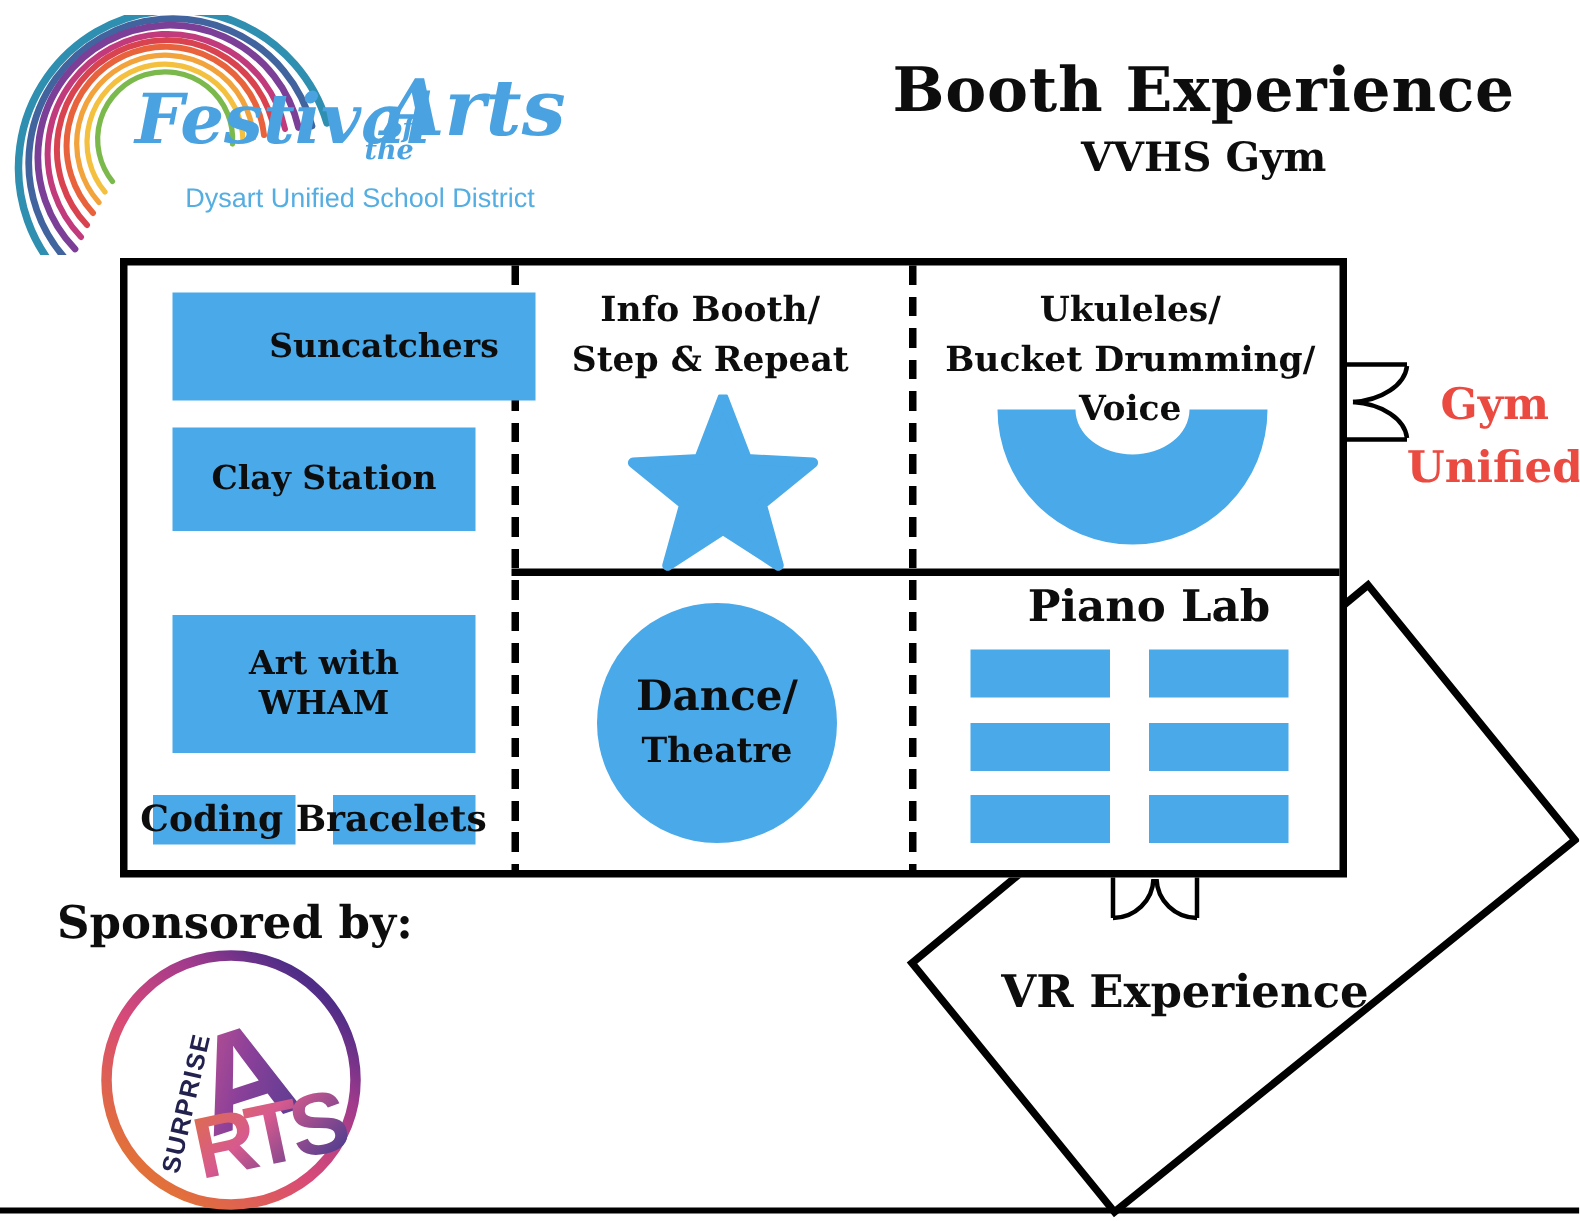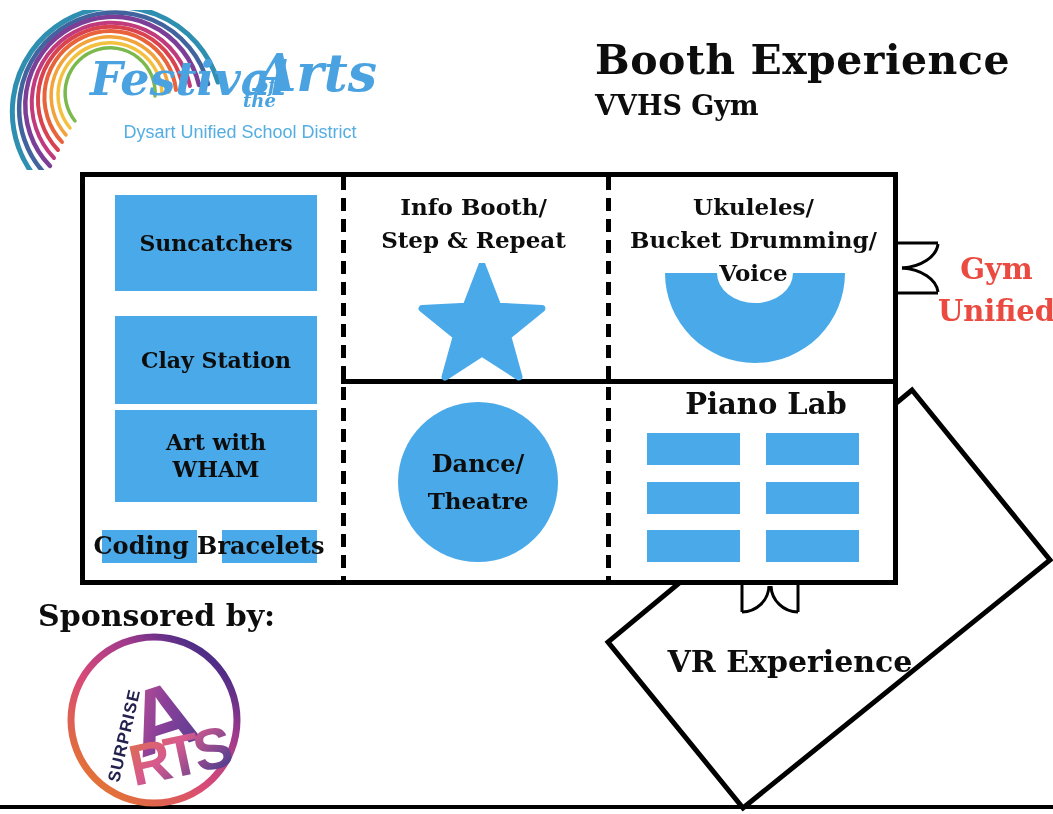--- a/index.html
+++ b/index.html
@@ -4,21 +4,21 @@
 <style>
   html,body{margin:0;padding:0;background:#fff;}
   #canvas{position:relative;width:1053px;height:814px;background:#ffffff;overflow:hidden;
           font-family:"DejaVu Serif", serif;}
   .abs{position:absolute;}
   .serifb{font-family:"DejaVu Serif", serif;font-weight:bold;color:#0d0d0d;}
   
   .script{font-style:italic;font-weight:bold;color:#4aa3e0;font-family:"DejaVu Serif",serif;}
   .district{font-family:"Liberation Sans", sans-serif;color:#55aee2;font-weight:400;}
   .main-title{font-size:41px;letter-spacing:0.5px;text-align:center;}
-  .sub-title{font-size:27px;}
+  .sub-title{font-size:27px;text-align:center;}
   
   #gym{left:80px;top:172px;width:818px;height:413px;border:5px solid #000;background:#fff;
        box-sizing:border-box;z-index:2;}
   .blue{background:#4aa9e8;}
   .room-label{font-size:22px;text-align:center;line-height:27px;}
   .blue-rect{display:flex;align-items:center;justify-content:center;}
   .dash-v{width:5px;background:repeating-linear-gradient(to bottom,#000 0 13px,transparent 13px 21px);}
   .divider-h{background:#000;height:5px;}
   .col-head{font-size:23px;line-height:33px;text-align:center;}
   .circle{border-radius:50%;display:flex;flex-direction:column;align-items:center;justify-content:center;}
@@ -66,45 +66,45 @@
   </svg>
   <div class="abs serifb vr-label" style="left:650px;top:644px;width:280px;z-index:1;">VR Experience</div>
 
   <div id="gym" class="abs">
 
     <div class="abs dash-v" style="left:256px;top:0;height:403px;"></div>
     <div class="abs dash-v" style="left:521px;top:0;height:403px;"></div>
 
     <div class="abs divider-h" style="left:256px;top:202px;width:552px;"></div>
 
-    <div class="abs blue blue-rect" style="left:30px;top:18px;width:202px;height:96px;">
+    <div class="abs blue blue-rect" style="left:30px;top:18px;width:202px;height:72px;padding-left:40px;">
       <div class="serifb room-label">Suncatchers</div>
     </div>
-    <div class="abs blue blue-rect" style="left:30px;top:139px;width:202px;height:88px;">
+    <div class="abs blue blue-rect" style="left:30px;top:108px;width:202px;height:69px;">
       <div class="serifb room-label">Clay Station</div>
     </div>
     <div class="abs blue blue-rect" style="left:30px;top:233px;width:202px;height:92px;">
       <div class="serifb room-label">
         <div>Art with</div>
         <div>WHAM</div>
       </div>
     </div>
     <div class="abs blue" style="left:17px;top:353px;width:95px;height:33px;"></div>
     <div class="abs blue" style="left:137px;top:353px;width:95px;height:33px;"></div>
     <div class="abs serifb" style="left:8px;top:354px;width:232px;font-size:24px;text-align:center;">Coding Bracelets</div>
 
     <div class="abs serifb col-head" style="left:266px;top:13px;width:245px;">
       <div>Info Booth/</div>
       <div>Step &amp; Repeat</div>
     </div>
     <svg class="abs" style="left:332px;top:86px;" width="130" height="118" viewBox="0 0 130 118">
       <polygon points="65,2 80.9,43.2 124.9,45.5 90.7,73.3 102,114 65,90 28,114 39.3,73.3 5.1,45.5 49.1,43.2" fill="#4aa9e8" stroke="#4aa9e8" stroke-width="7" stroke-linejoin="round"></polygon>
     </svg>
     <div class="abs blue circle" style="left:313px;top:225px;width:160px;height:160px;">
-      <div class="serifb" style="font-size:24px;line-height:37px;">Dance/</div>
+      <div class="serifb" style="font-size:28px;line-height:37px;">Dance/</div>
       <div class="serifb" style="font-size:23px;line-height:37px;">Theatre</div>
     </div>
 
     <div class="abs serifb col-head" style="left:536px;top:13px;width:265px;">
       <div>Ukuleles/</div>
       <div>Bucket Drumming/</div>
       <div style="position:relative;z-index:2;">Voice</div>
     </div>
     <svg class="abs" style="left:578px;top:95px;z-index:1" width="184" height="95" viewBox="0 0 184 95">
       <path d="M 2 1 A 90 90 0 0 0 182 1 L 130 1 A 38 30 0 0 1 54 1 Z" fill="#4aa9e8"></path>

